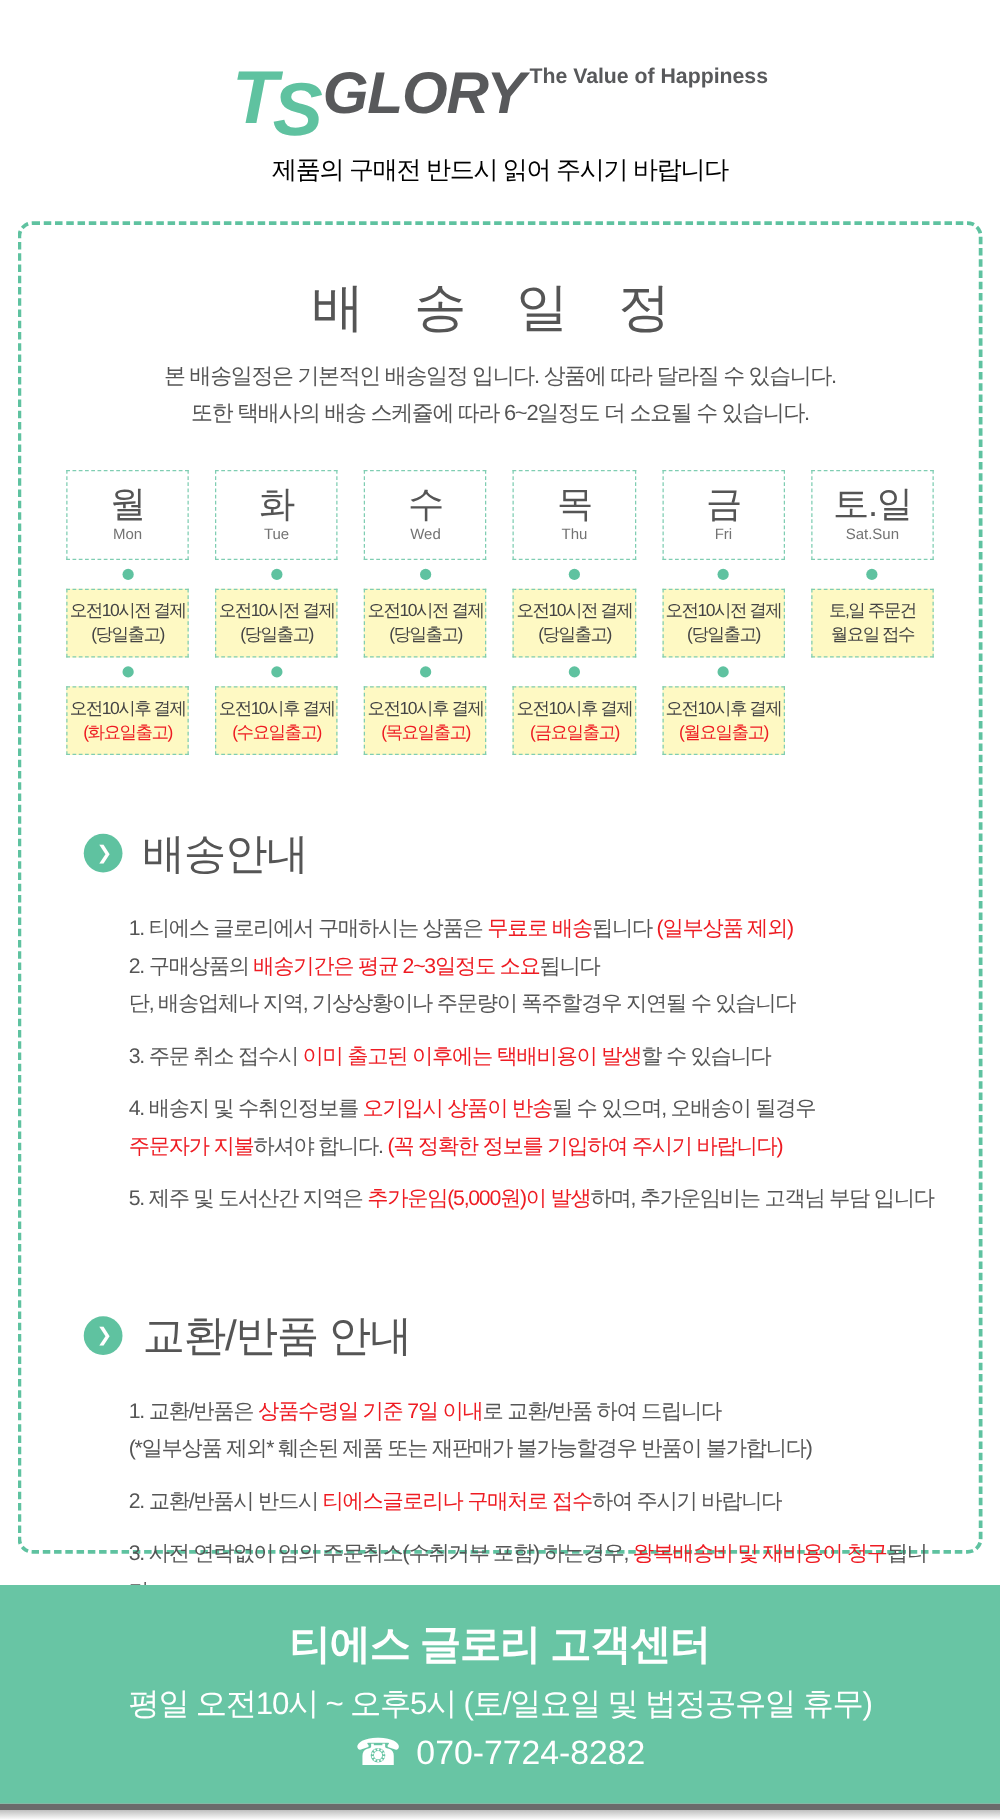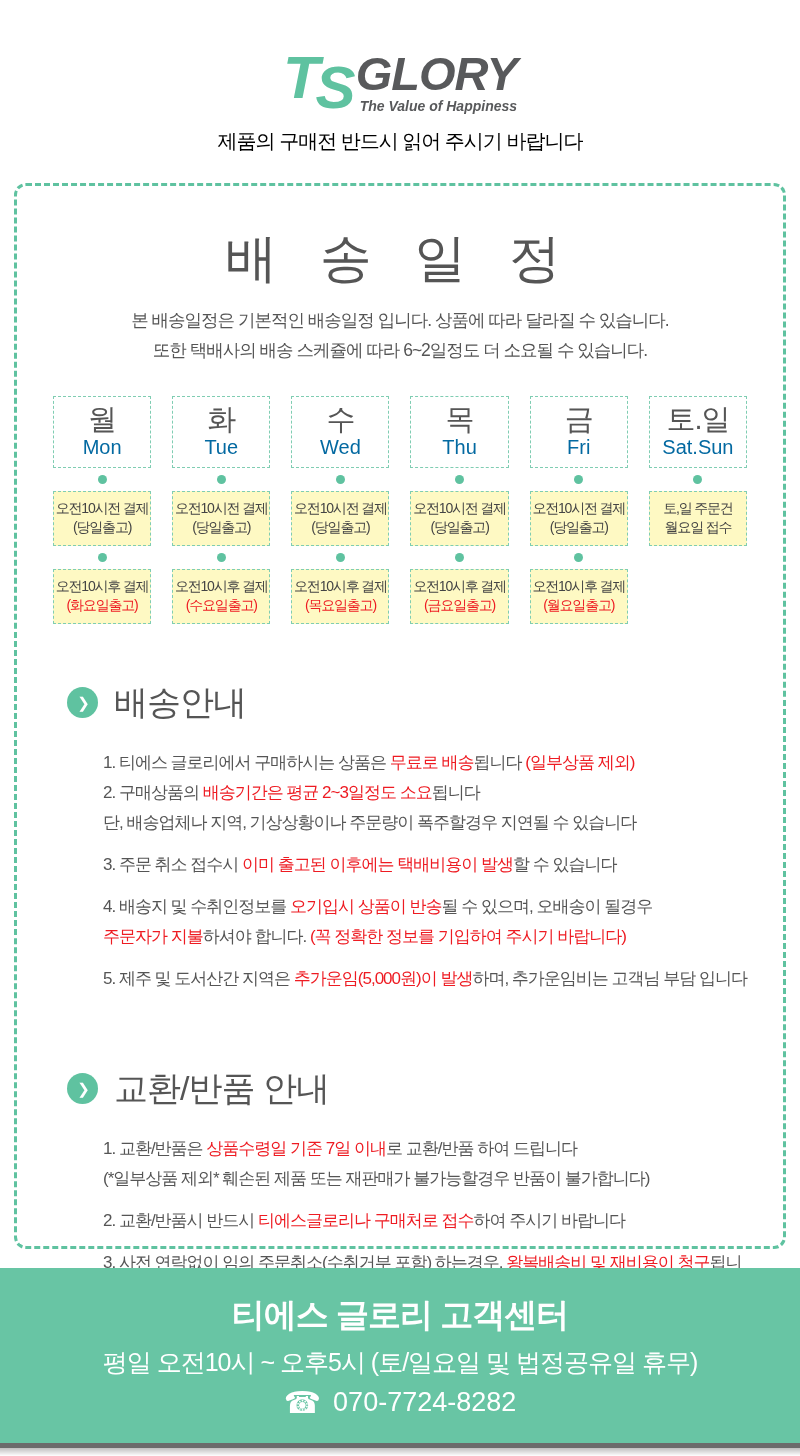--- a/index.html
+++ b/index.html
@@ -15,42 +15,42 @@
   body{
     width:800px;height:1456px;margin:0 auto;position:relative;
     font-family:"Liberation Sans","DejaVu Sans",sans-serif;
     color:var(--text);overflow:hidden;
   }
   
   .header{padding-top:48px;text-align:center;}
   .logo{display:flex;justify-content:center;align-items:flex-start;gap:4px;}
   .logo-ts{font-size:60px;font-weight:bold;font-style:italic;color:var(--accent);letter-spacing:-4px;line-height:1;}
   .logo-ts .s{display:inline-block;transform:translateY(10px);}
-  .logo-right{display:flex;flex-direction:column;align-items:flex-start;margin-top:2px;}
+  .logo-right{display:flex;flex-direction:row;align-items:flex-start;margin-top:2px;}
   .logo-glory{font-size:47px;font-weight:bold;font-style:italic;color:var(--logo-gray);letter-spacing:-1px;line-height:1;}
-  .logo-tagline{font-size:14px;font-weight:bold;font-style:italic;color:var(--logo-gray);margin-top:1px;margin-left:4px;}
+  .logo-tagline{font-size:17px;font-weight:bold;color:var(--logo-gray);margin-top:1px;margin-left:4px;}
   .notice{margin-top:14px;font-size:20px;color:#000000;letter-spacing:-1px;}
   
   .schedule-box{
     margin:28px 14px 0 14px;height:1066px;
     border:3px dashed var(--accent);border-radius:12px;
     padding:38px 36px 0 36px;
   }
-  .schedule-title{text-align:center;font-size:52px;color:#555;letter-spacing:14px;font-weight:normal;}
+  .schedule-title{text-align:center;font-size:42px;color:#555;letter-spacing:14px;font-weight:normal;}
   .schedule-sub{text-align:center;font-size:17.5px;color:#555;letter-spacing:-1px;margin-top:12px;line-height:1.7;}
   .schedule-sub .l2{display:block;}
   
   .days{display:grid;grid-template-columns:repeat(6,1fr);gap:21px;margin-top:30px;}
   .day-col{display:flex;flex-direction:column;align-items:center;}
   .day-box{
     width:100%;height:72px;border:1px dashed var(--accent-light);
     display:flex;flex-direction:column;align-items:center;justify-content:center;background:#fff;
   }
   .day-kr{font-size:29px;color:#555;line-height:1.05;letter-spacing:-1px;}
-  .day-en{font-size:20px;color:#0369a1;margin-top:1px;}
+  .day-en{font-size:12px;color:#737373;margin-top:1px;}
   .dot{width:9px;height:9px;border-radius:50%;background:var(--accent);margin:7px 0;}
   .pay-box{
     width:100%;height:55px;border:1px dashed var(--accent-light);
     display:flex;flex-direction:column;align-items:center;justify-content:center;background:#fef9c3;
     text-align:center;
   }
   .pay-line{font-size:14px;color:#444;letter-spacing:-1.2px;line-height:1.35;white-space:nowrap;}
   .pay-line.red{color:var(--red);text-align:right;}
   
   .section-header{display:flex;align-items:center;gap:16px;margin-top:56px;margin-left:14px;}

